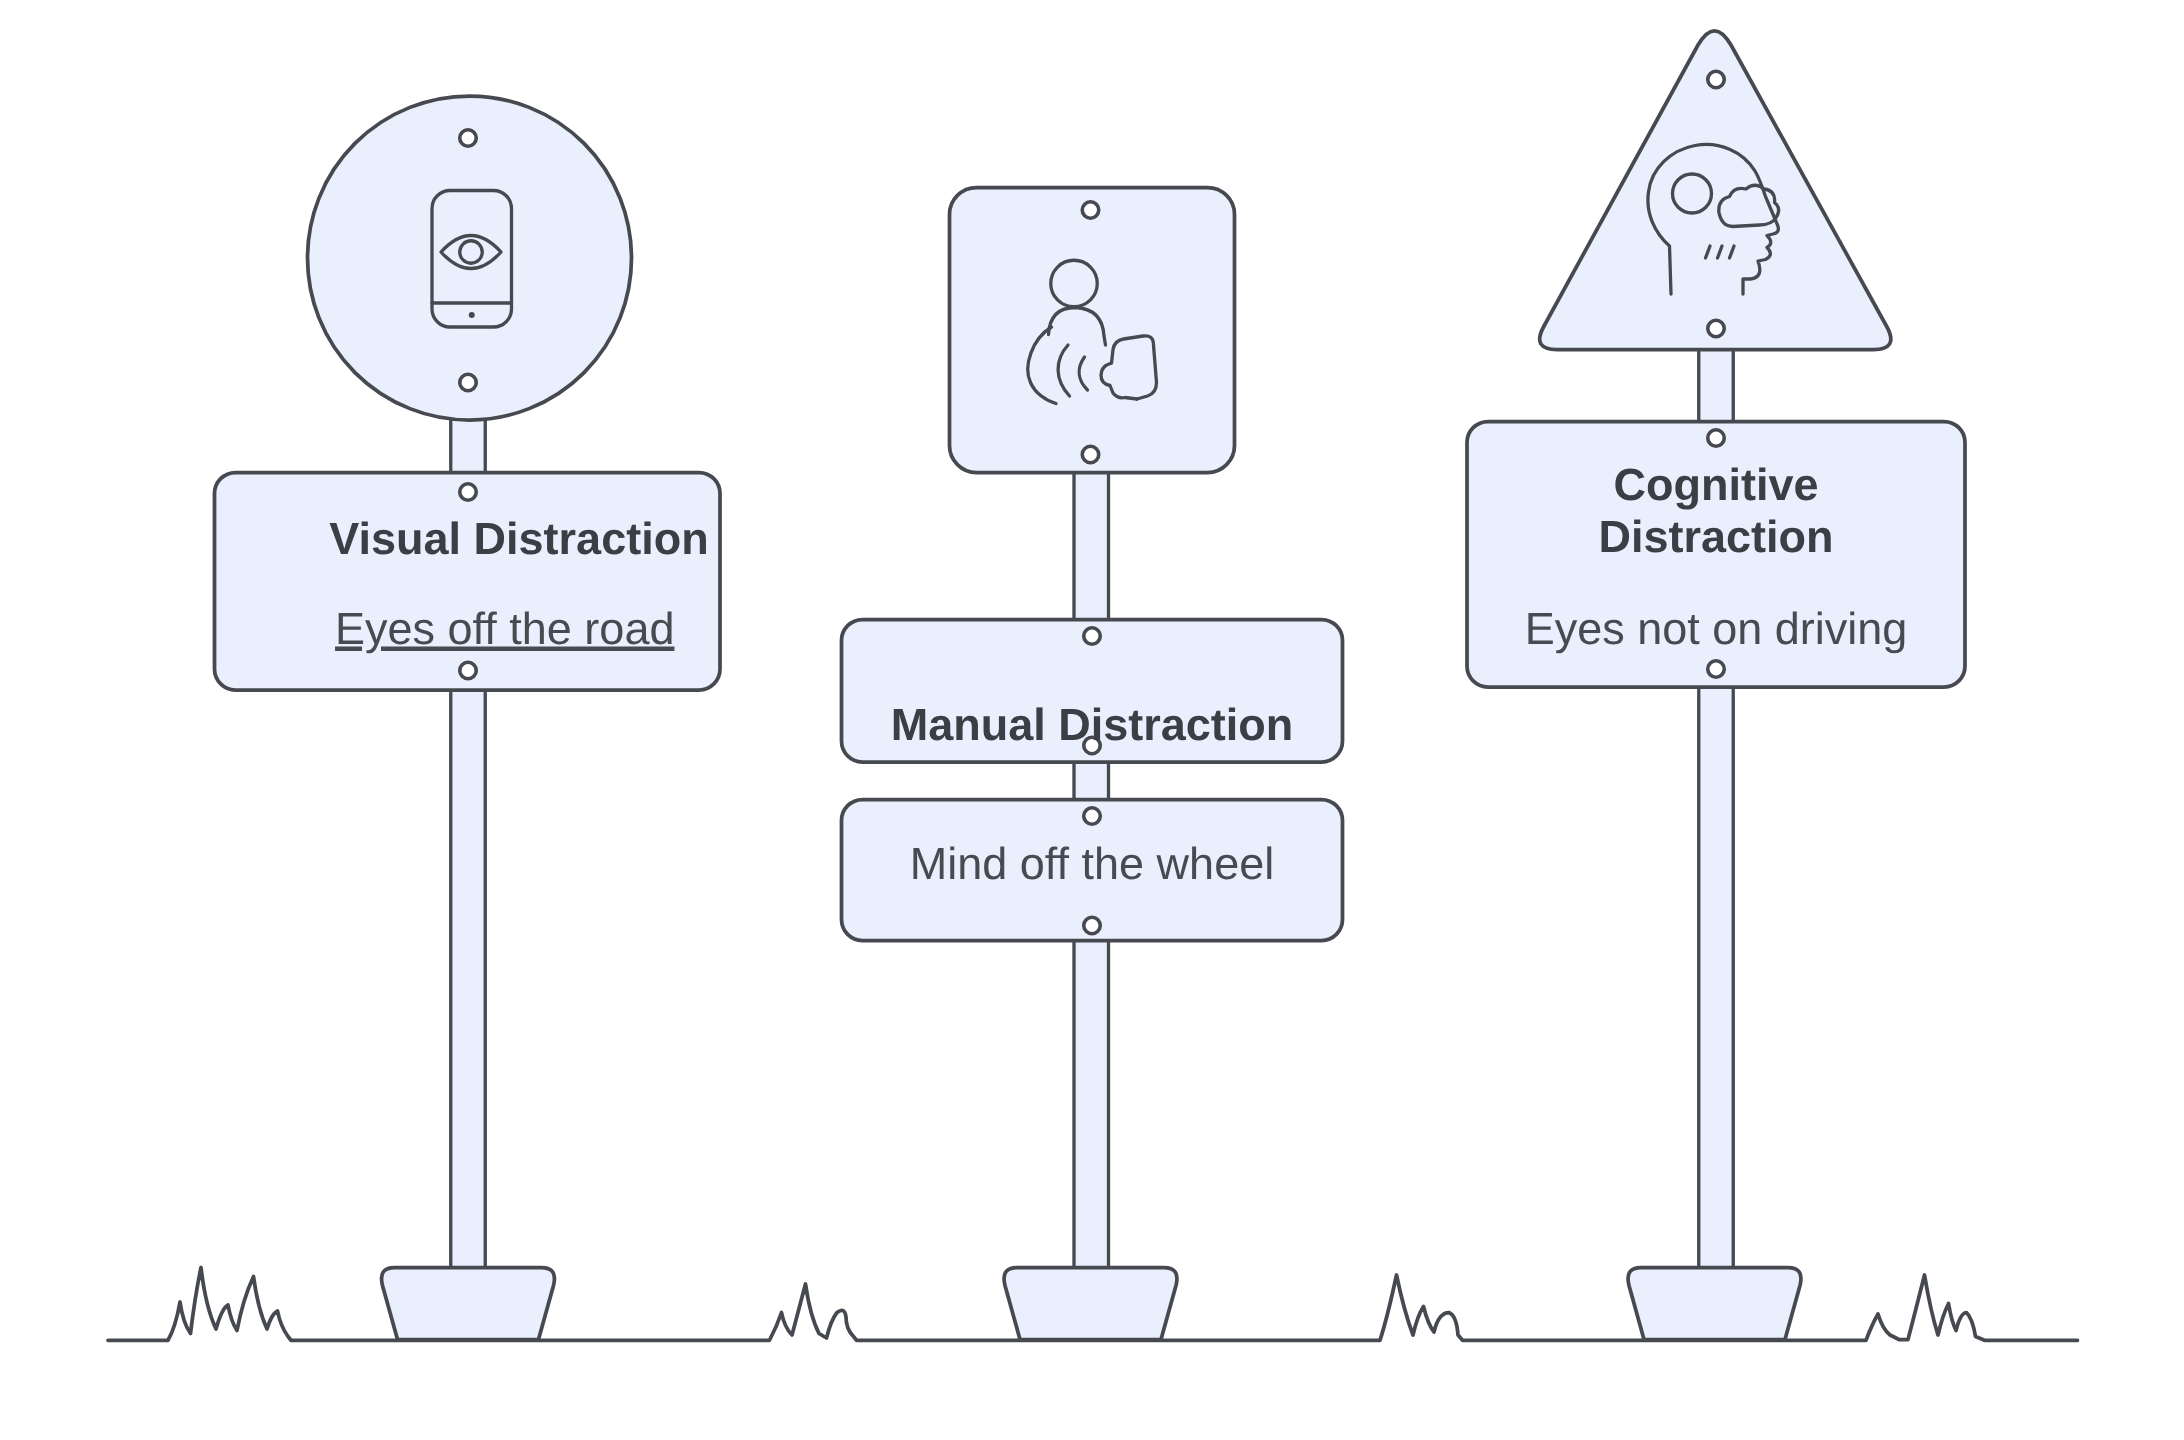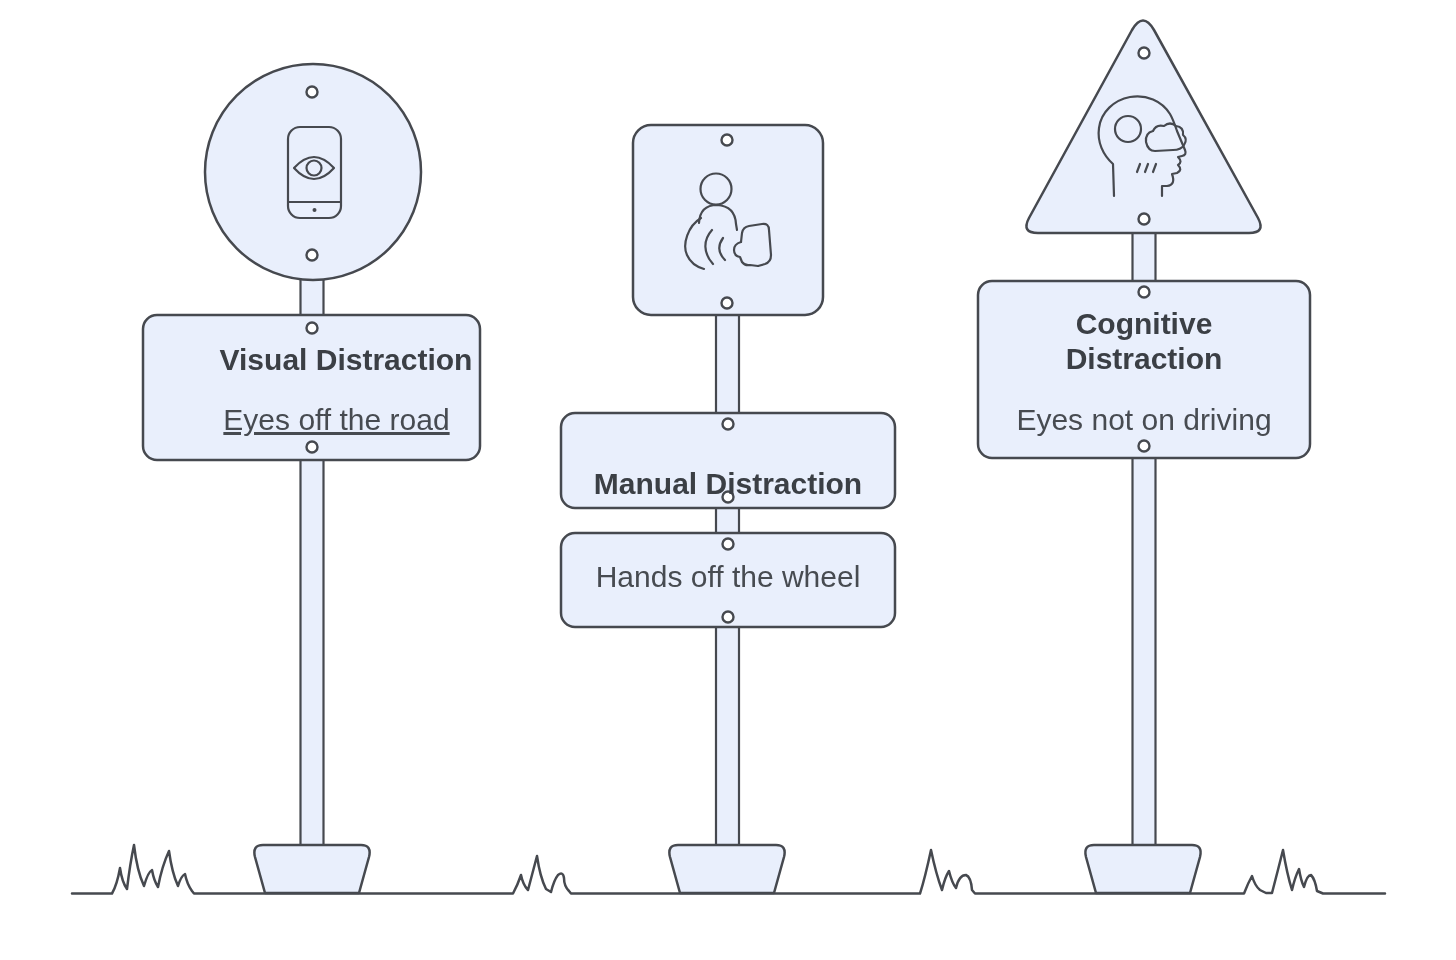--- a/index.html
+++ b/index.html
@@ -134,18 +134,18 @@
       <circle class="bolt" cx="1144" cy="219" r="5.5"></circle>
       <circle class="bolt" cx="1144" cy="292" r="5.5"></circle>
       <circle class="bolt" cx="1144" cy="446" r="5.5"></circle>
     </g>
   </svg>
 
   <div class="sign-text sign-title visual-title">Visual Distraction</div>
   <div class="sign-text sign-subtitle visual-subtitle">Eyes off the road</div>
 
   <div class="sign-text sign-title manual-title">Manual Distraction</div>
-  <div class="sign-text sign-subtitle manual-subtitle">Hands off the wheel</div>
+  <div class="sign-text sign-subtitle manual-subtitle">Mind off the wheel</div>
 
   <div class="sign-text sign-title cognitive-title">Cognitive Distraction</div>
   <div class="sign-text sign-subtitle cognitive-subtitle">Eyes not on driving</div>
 
 </div>
 
 </body></html>

